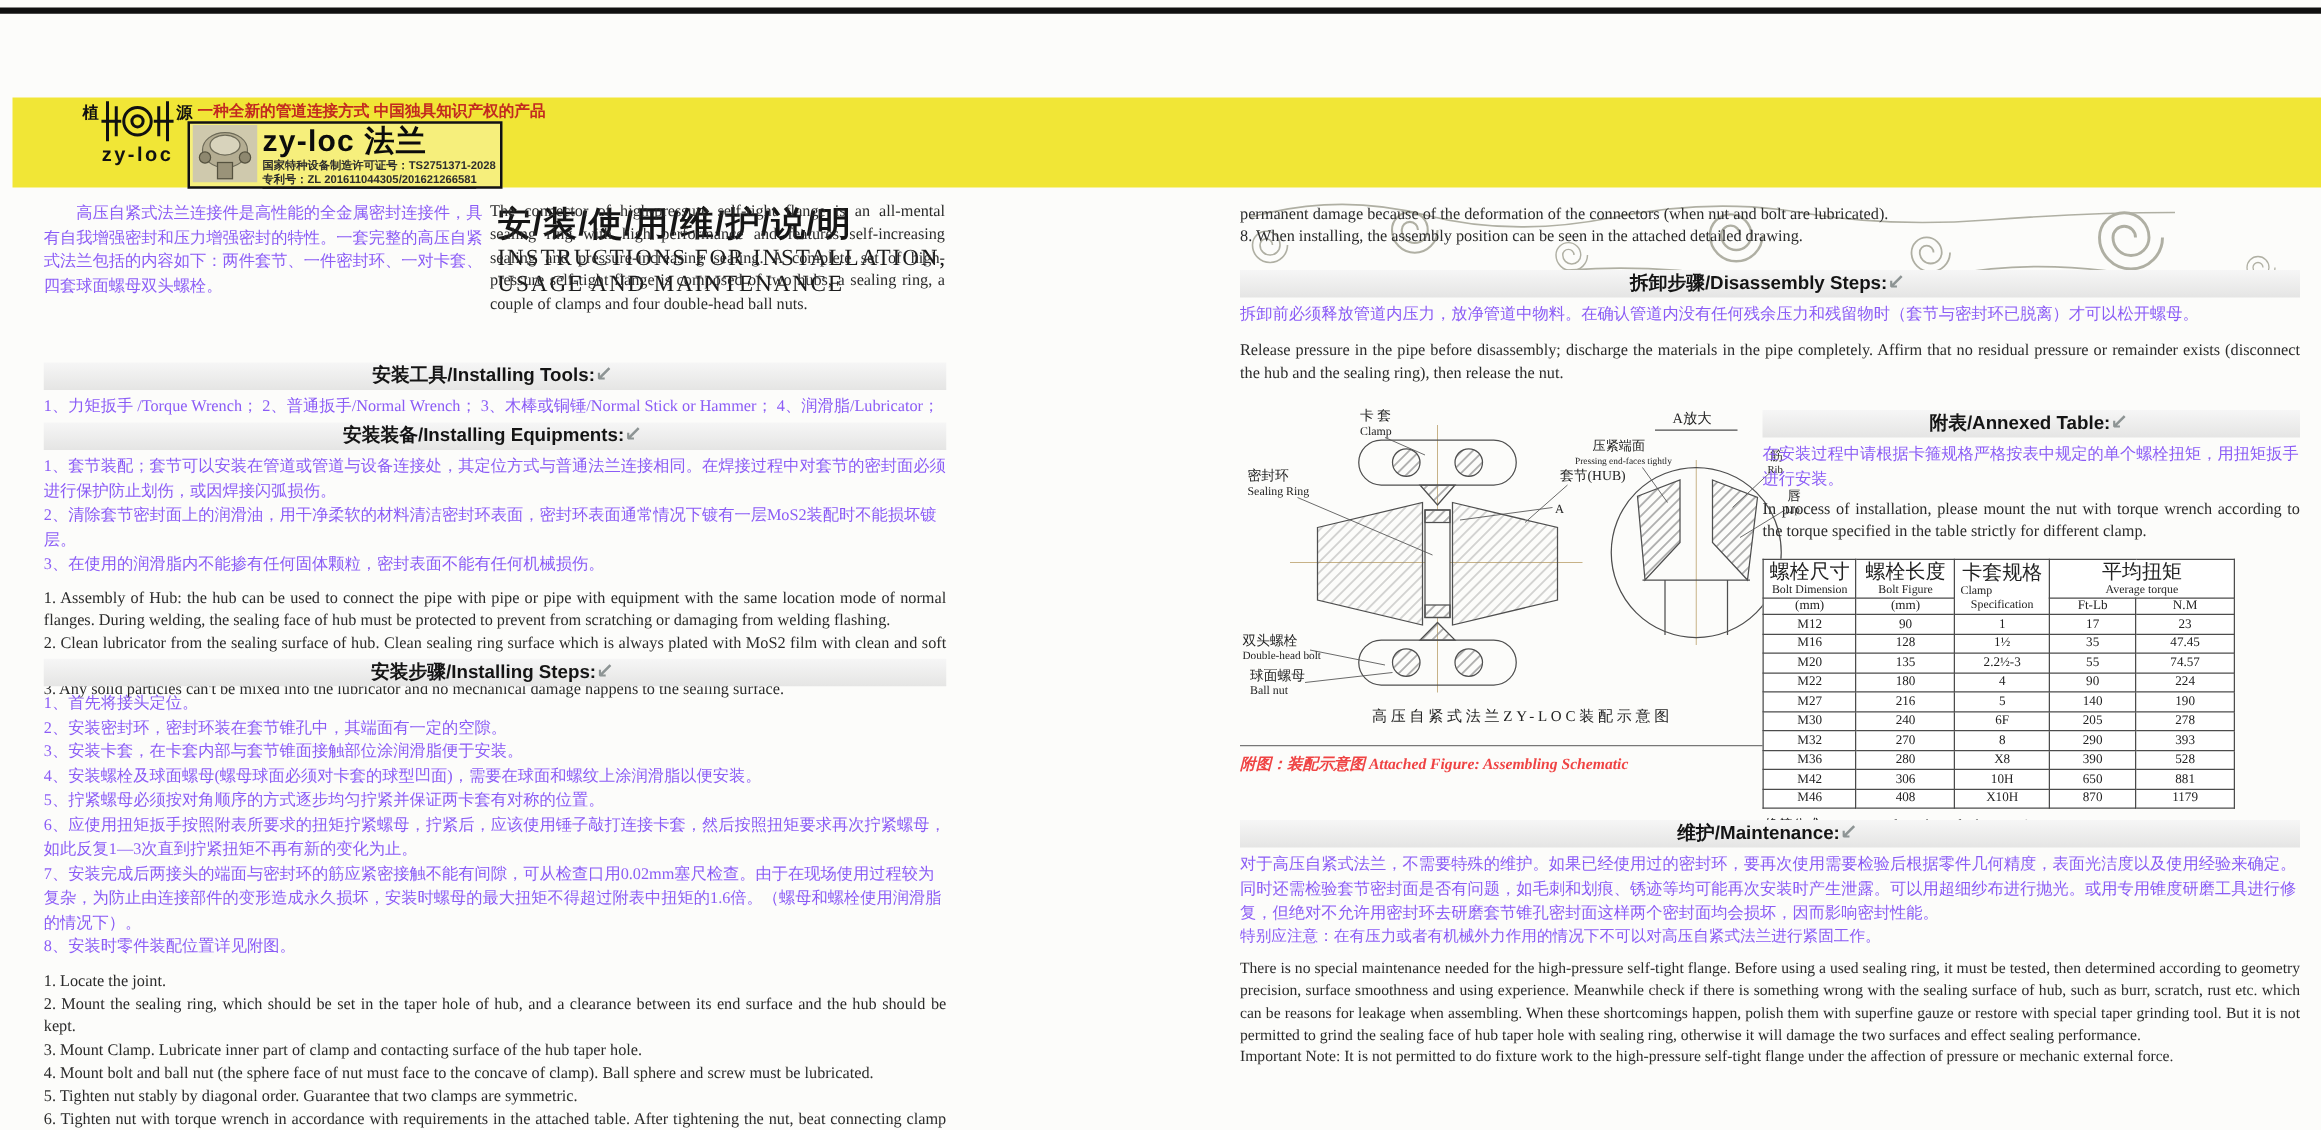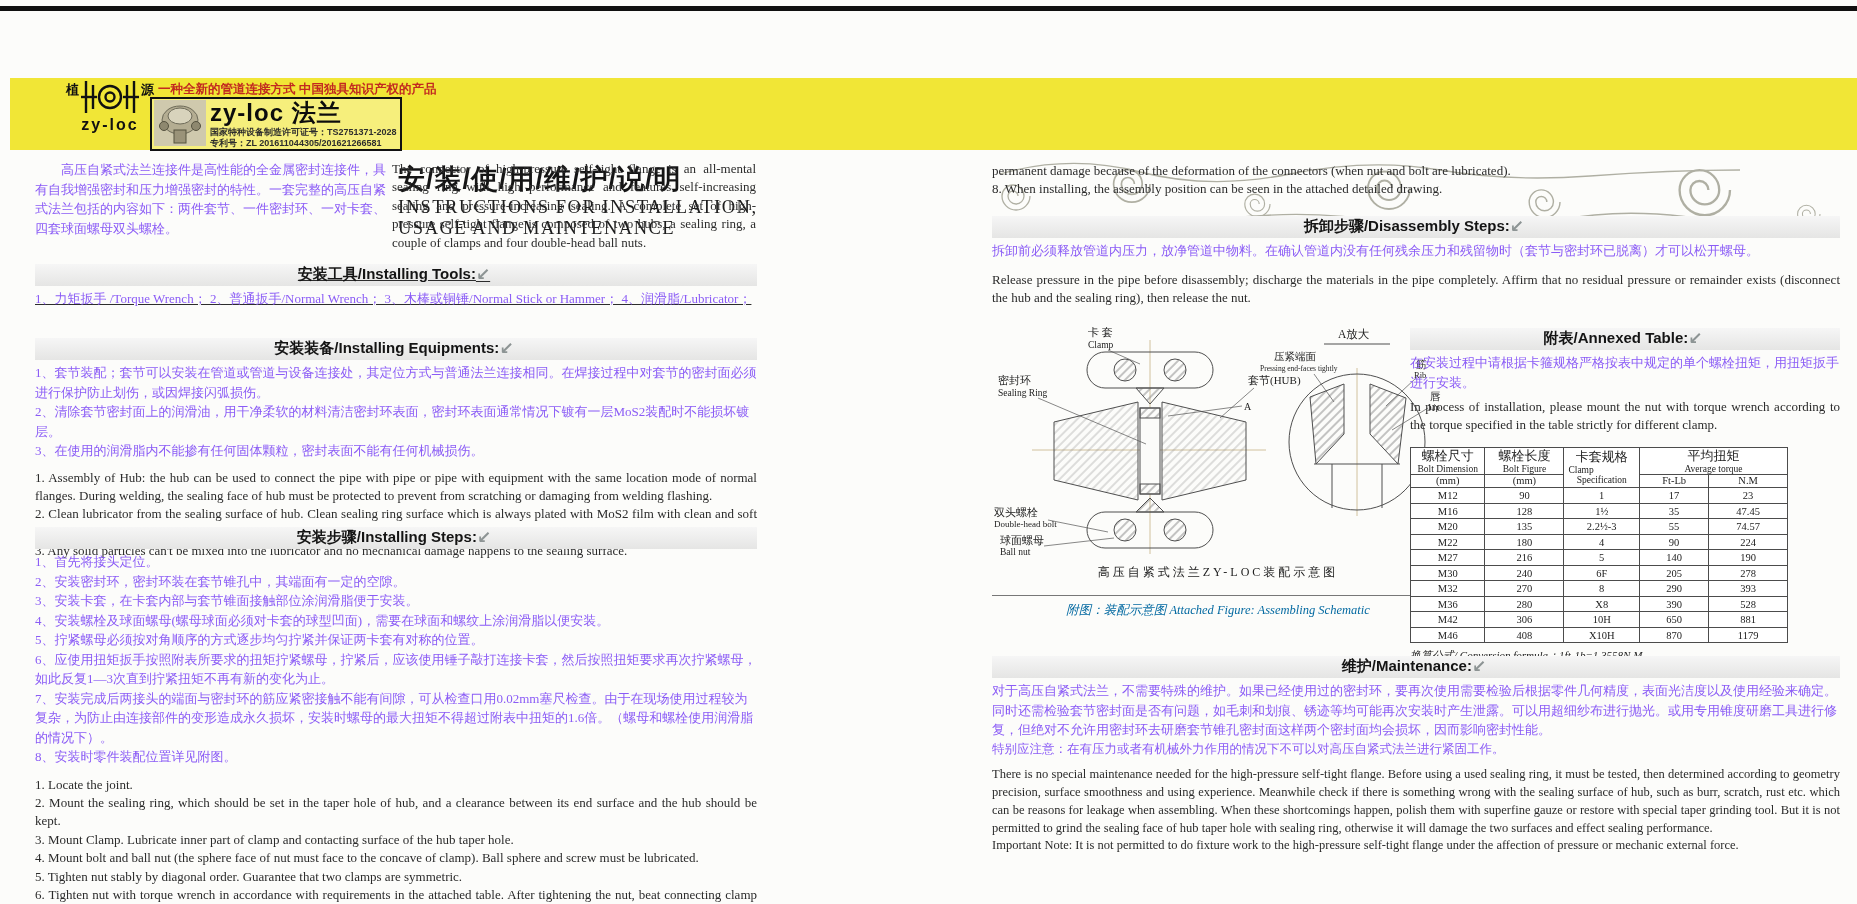--- a/index.html
+++ b/index.html
@@ -34,28 +34,28 @@
           background:linear-gradient(180deg,#f6f6f6,#e5e5e4);padding:1px 6px 2px 2px;margin-bottom:3px;}
   .secbar .h{font-family:"Liberation Sans",sans-serif;font-weight:bold;font-size:15px;color:#141414;}
   .arrow{color:#8d9494;font-size:17px;line-height:15px;font-family:"DejaVu Sans",sans-serif;font-weight:bold;}
   .abs{position:absolute;}
 
   
   table.torque{border-collapse:collapse;width:378px;background:#fff;}
   table.torque th,table.torque td{border:1px solid #4c4c4c;text-align:center;padding:0 2px;color:#222;}
   table.torque td{font-size:10.5px;height:14.5px;}
   table.torque th{font-weight:normal;}
-  .th-cn{font-size:13px;display:block;line-height:1.2;}
+  .th-cn{font-size:16px;display:block;line-height:1.2;}
   .th-en{font-size:9.5px;display:block;line-height:1.15;}
   .formula{font-style:italic;font-size:11px;margin-top:5px;color:#222;}
 
   
   .diag-caption{text-align:center;font-size:12px;letter-spacing:3px;color:#222;margin-top:2px;}
   .diag-rule{border-top:1px solid #777;margin-top:14px;}
-  .attached{font-style:italic;font-size:12.5px;text-align:center;margin-top:6px;color:#0369a1;}
+  .attached{font-style:italic;font-size:12.5px;text-align:left;margin-top:6px;color:#ef4444;font-weight:bold;}
 
   
   .pageno{font-size:21px;color:#111;border-bottom:1.5px solid #222;padding:0 16px 1px 16px;display:inline-block;}
   .brand{font-size:13px;margin-top:3px;color:#222;font-family:"Liberation Sans",sans-serif;}
 </style>
 </head>
 <body>
 
 <div class="page">
   <div class="topline"></div>
@@ -117,21 +117,21 @@
     <div class="titleblk">
       <div class="title-cn">安/装/使/用/维/护/说/明</div>
       <div class="title-en">INSTRUCTIONS FOR INSTALLATION,</div>
       <div class="title-en">USAGE AND MAINTENANCE</div>
     </div>
   </div>
 
   <div class="abs cn indent" style="left:35px;top:160px;width:352px;">高压自紧式法兰连接件是高性能的全金属密封连接件，具有自我增强密封和压力增强密封的特性。一套完整的高压自紧式法兰包括的内容如下：两件套节、一件密封环、一对卡套、四套球面螺母双头螺栓。</div>
   <div class="abs en" style="left:392px;top:160px;width:364px;">The connector of high-pressure self-tight flange is an all-mental sealing ring with high performance and features self-increasing sealing and pressure-increasing sealing. A complete set of high-pressure self-tight flange is composed of two hubs, a sealing ring, a couple of clamps and four double-head ball nuts.</div>
 
-  <div class="abs" style="left:35px;top:264px;width:722px;text-decoration:underline;">
+  <div class="abs" style="left:35px;top:290px;width:722px;">
     <div class="secbar">
       <span class="h">安装工具/Installing Tools:</span>
       <span class="arrow">↙</span>
     </div>
     <div class="cn">1、力矩扳手 /Torque Wrench；  2、普通扳手/Normal Wrench；  3、木棒或铜锤/Normal Stick or Hammer；   4、润滑脂/Lubricator；</div>
   </div>
 
   <div class="abs" style="left:35px;top:338px;width:722px;">
     <div class="secbar">
       <span class="h">安装装备/Installing Equipments:</span>

